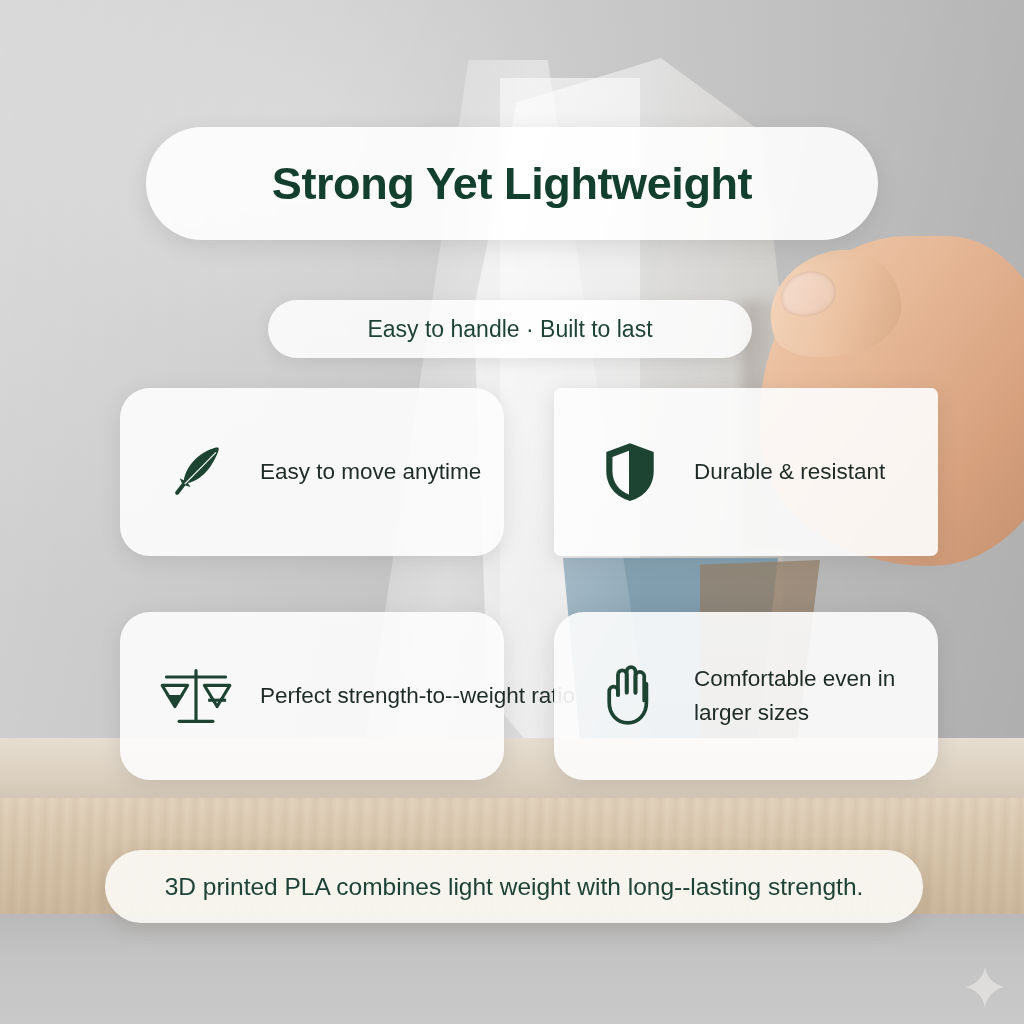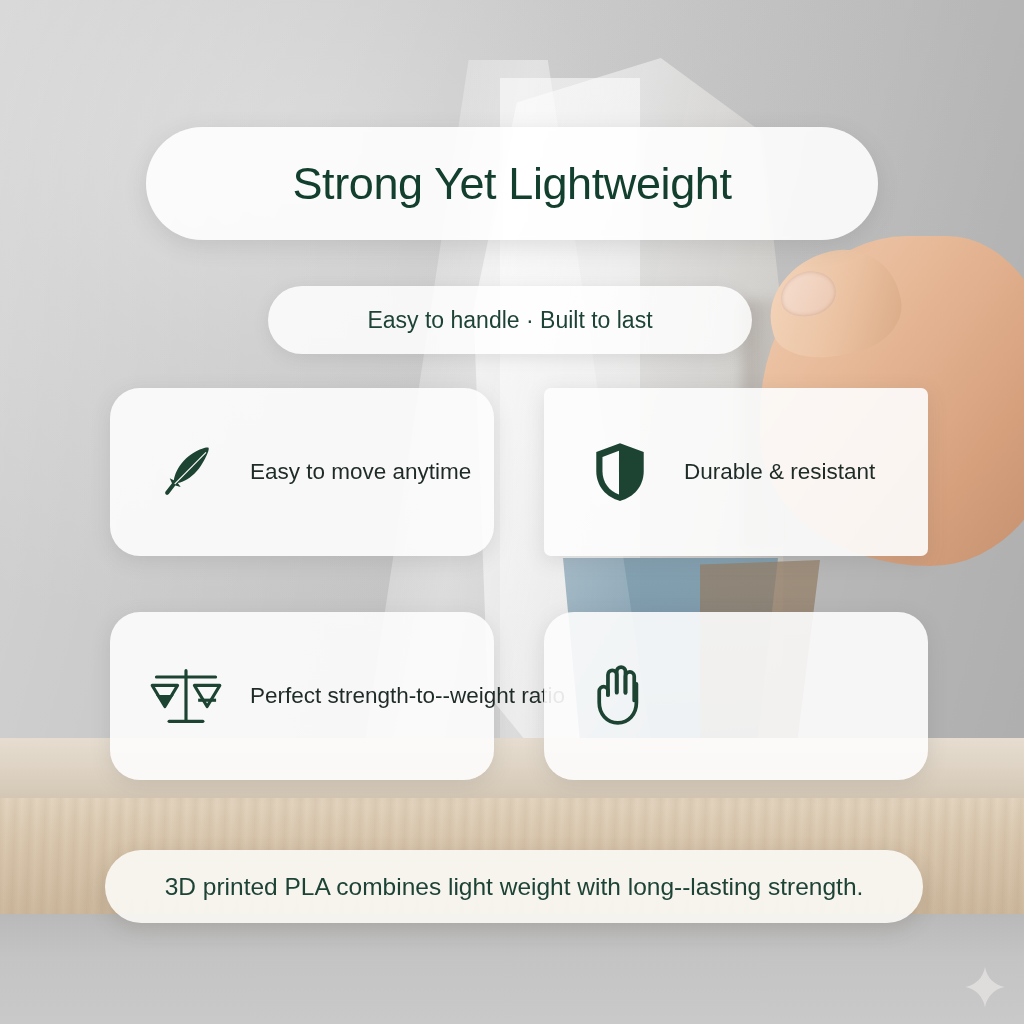--- a/index.html
+++ b/index.html
@@ -115,43 +115,43 @@
     position: absolute;
     left: 146px; top: 127px; width: 732px; height: 113px;
     background: rgba(255,255,255,0.88);
     border-radius: 60px;
     display: flex; align-items: center; justify-content: center;
     box-shadow: 0 6px 22px rgba(90,90,90,0.16);
     backdrop-filter: blur(2px);
   }
   .pill-title h1 {
     font-size: 45px;
-    font-weight: 400;
+    font-weight: 700;
     color: #13402e;
     letter-spacing: -0.4px;
     white-space: nowrap;
   }
 
   .pill-sub {
     position: absolute;
-    left: 268px; top: 286px; width: 484px; height: 68px;
+    left: 268px; top: 300px; width: 484px; height: 58px;
     background: rgba(255,255,255,0.84);
     border-radius: 40px;
     display: flex; align-items: center; justify-content: center;
     box-shadow: 0 4px 16px rgba(90,90,90,0.13);
   }
   .pill-sub span {
     font-size: 23px;
     color: #1d4336;
     white-space: nowrap;
   }
 
   .grid {
     position: absolute;
-    left: 110px; top: 388px;
+    left: 120px; top: 388px;
     width: 818px; height: 392px;
   }
   .card {
     position: absolute;
     width: 384px; height: 168px;
     background: rgba(253,253,253,0.90);
     border-radius: 30px;
     box-shadow: 0 5px 20px rgba(85,85,85,0.15);
     display: flex;
     align-items: center;
@@ -273,20 +273,21 @@
       <div class="card-icon">
         <svg viewBox="0 0 64 64" width="70" height="70" aria-hidden="true">
           <g fill="none" stroke="currentColor" stroke-width="3.4" stroke-linecap="round" stroke-linejoin="round">
             <path d="M21 31V12.5a4 4 0 0 1 8 0V29"></path>
             <path d="M29 28.5V9.5a4 4 0 0 1 8 0V29"></path>
             <path d="M37 29V14a4 4 0 0 1 8 0v22"></path>
             <path d="M21 31v-3.5a4 4 0 0 0-8 0V38c0 10.5 7 18.5 17 18.5S47 48.5 47 38V21"></path>
           </g>
         </svg>
       </div>
+      <div class="card-text">Comfortable even in larger sizes</div>
     </div>
 
   </div>
 
   <div class="pill-footer">
     <p>3D printed PLA combines light weight with long--lasting strength.</p>
   </div>
 
   <div class="sparkle">
     <svg viewBox="0 0 64 64" width="46" height="46" aria-hidden="true">

